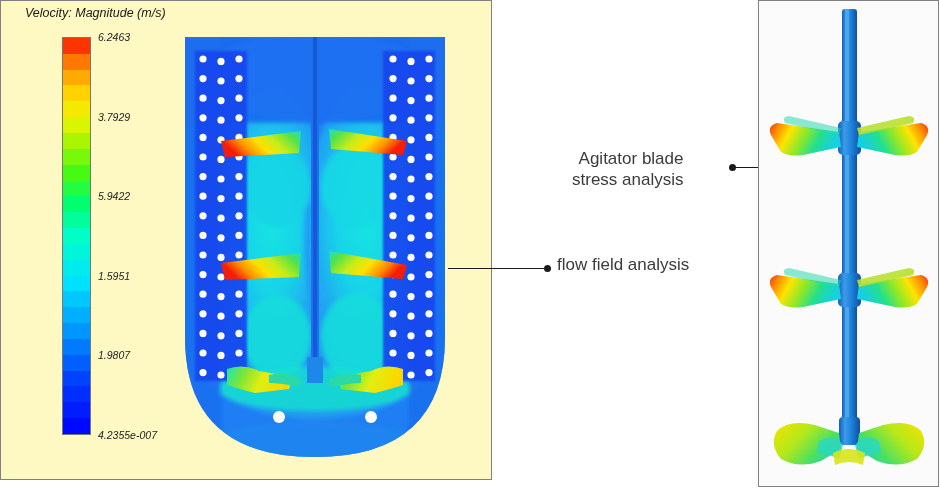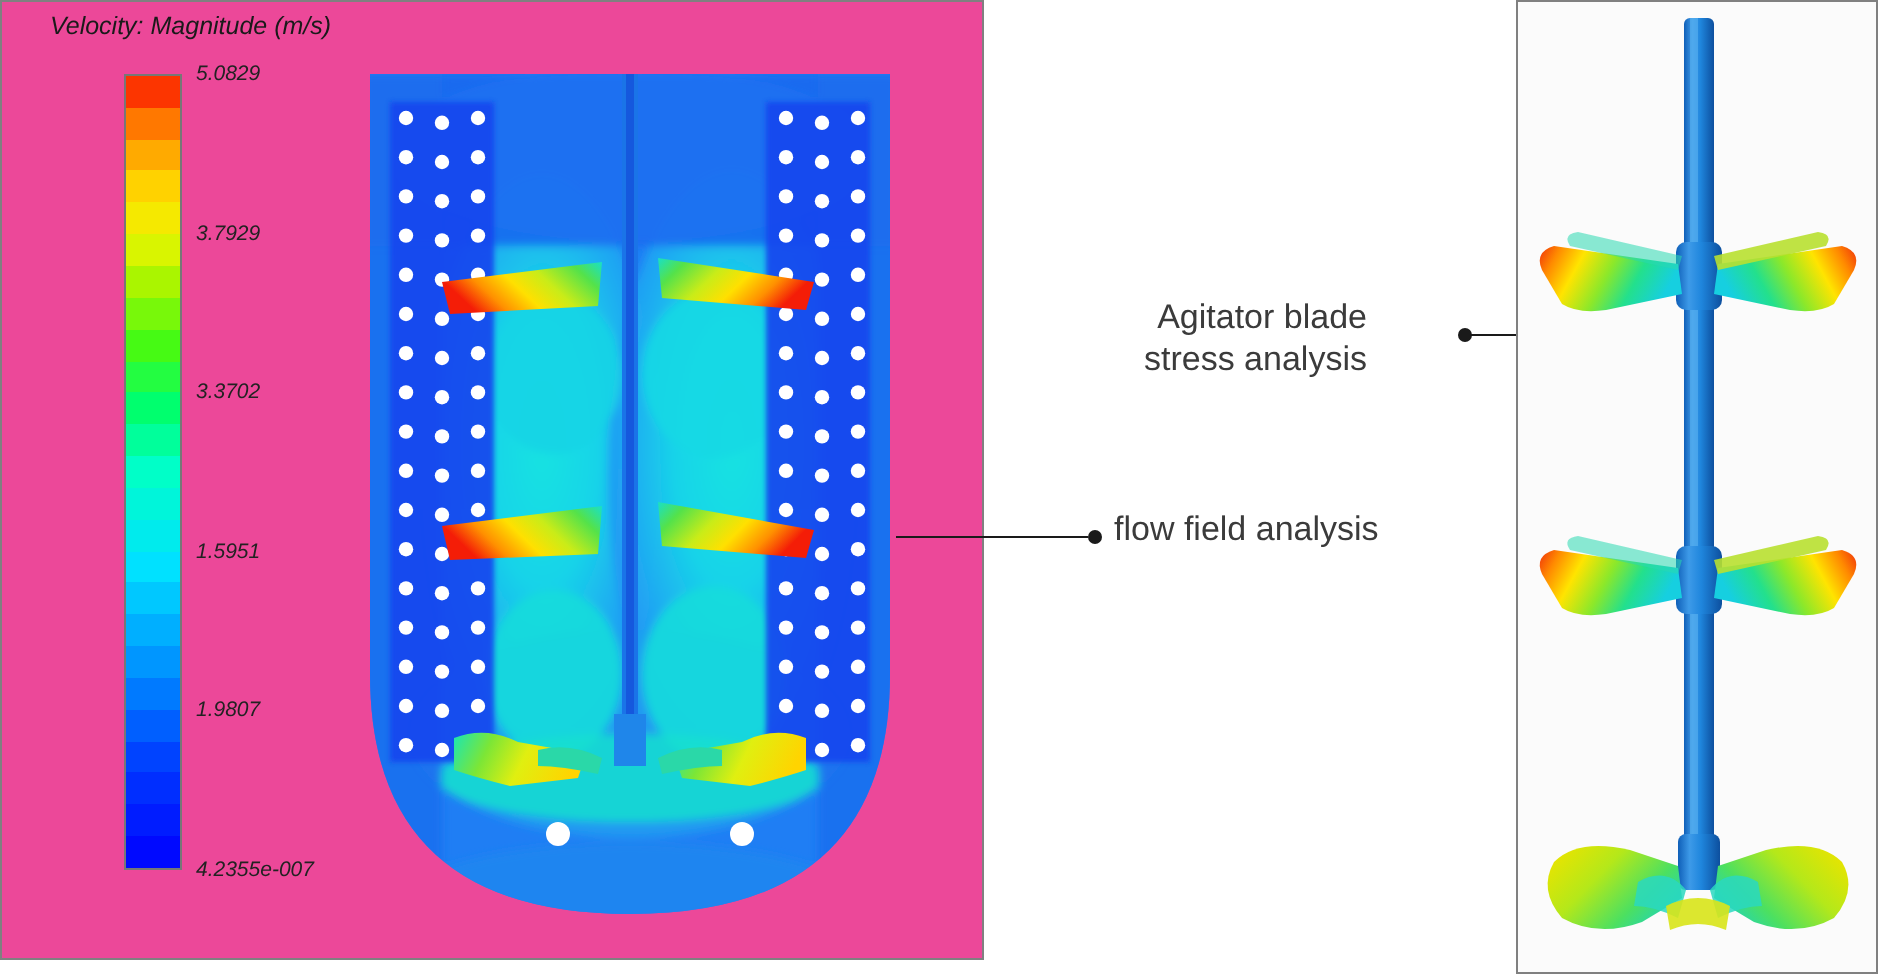--- a/index.html
+++ b/index.html
@@ -15,21 +15,21 @@
     overflow: hidden;
   }
 
   
   #cfd-panel {
     position: absolute;
     left: 0px;
     top: 0px;
     width: 492px;
     height: 480px;
-    background: #ec4899;
+    background: #fef9c3;
     border: 1px solid #808080;
     box-sizing: border-box;
   }
 
   #cfd-title {
     position: absolute;
     left: 24px;
     top: 5px;
     font-style: italic;
     font-size: 12.5px;
@@ -142,23 +142,23 @@
         <div class="band" style="background: rgb(70, 250, 20);"></div>
         <div class="band" style="background: rgb(120, 248, 10);"></div>
         <div class="band" style="background: rgb(170, 245, 0);"></div>
         <div class="band" style="background: rgb(217, 245, 0);"></div>
         <div class="band" style="background: rgb(245, 233, 0);"></div>
         <div class="band" style="background: rgb(255, 210, 0);"></div>
         <div class="band" style="background: rgb(255, 170, 0);"></div>
         <div class="band" style="background: rgb(255, 120, 0);"></div>
         <div class="band" style="background: rgb(252, 53, 0);"></div>
       </div>
-  <div class="legend-label" style="top: 0%;">5.0829</div>
+  <div class="legend-label" style="top: 0%;">6.2463</div>
       <div class="legend-label" style="top: 20%;">3.7929</div>
-      <div class="legend-label" style="top: 40%;">3.3702</div>
+      <div class="legend-label" style="top: 40%;">5.9422</div>
       <div class="legend-label" style="top: 60%;">1.5951</div>
       <div class="legend-label" style="top: 80%;">1.9807</div>
       <div class="legend-label" style="top: 100%;">4.2355e-007</div>
     </div>
 
   <div id="contour-stage">
     <svg id="contour-svg" width="268" height="444" viewBox="0 0 268 444" xmlns="http://www.w3.org/2000/svg">
       <defs>
 
         <clipPath id="vesselClip">

